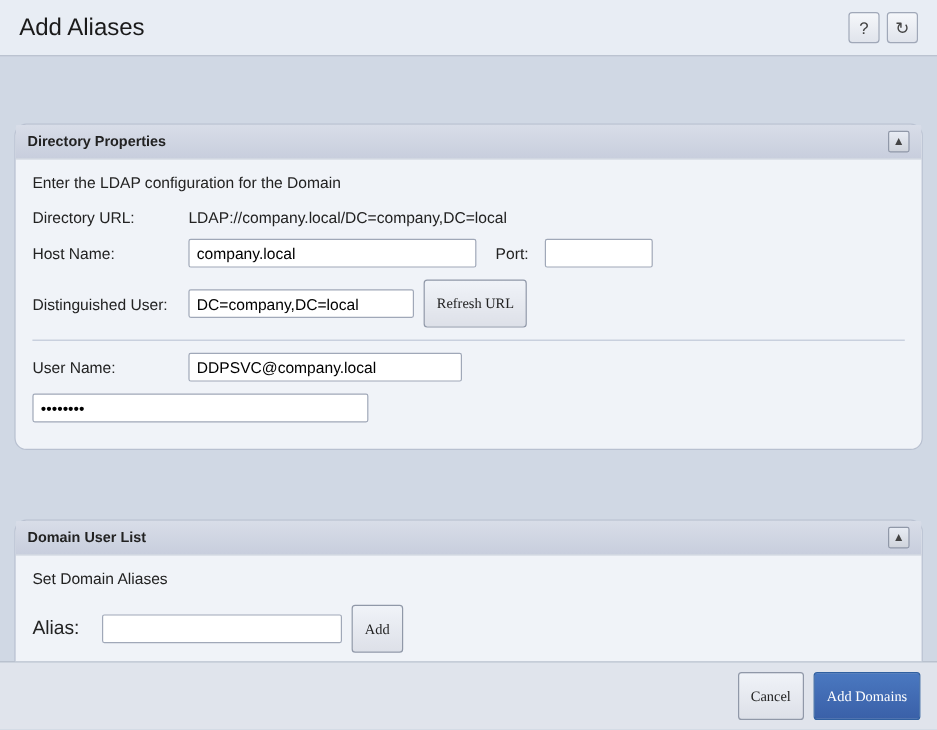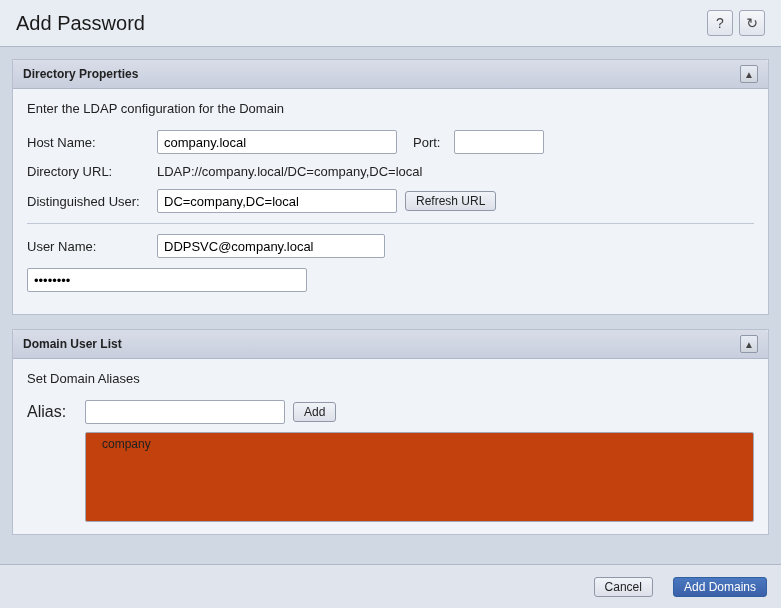--- a/index.html
+++ b/index.html
@@ -55,21 +55,22 @@
       padding: 12px 12px 12px 12px;
       overflow-y: auto;
       display: flex;
       flex-direction: column;
       gap: 14px;
     }
 
     .panel {
       background: #f0f3f8;
       border: 1px solid #b8c0d0;
-      border-radius: 0;
+      border-radius: 10px;
+      margin-top: 44px;
     }
 
     .panel-header {
       background: linear-gradient(to bottom, #d8dde8, #c8cedd);
       border-bottom: 1px solid #b0b8c8;
       padding: 5px 10px;
       display: flex;
       align-items: center;
       justify-content: space-between;
       border-radius: 2px 2px 0 0;
@@ -151,27 +152,27 @@
       width: 90px;
     }
 
     .distinguished-row {
       display: flex;
       align-items: center;
       gap: 8px;
     }
 
     .btn {
-      height: 20px;
+      height: 40px;
       padding: 0 10px;
       border: 1px solid #9098a8;
       border-radius: 3px;
       background: linear-gradient(to bottom, #f0f3f8, #dde0e8);
       font-size: 12px;
-      font-family: Liberation Sans, sans-serif;
+      font-family: Liberation Serif, serif;
       cursor: pointer;
       color: #222;
       white-space: nowrap;
     }
 
     .btn-primary {
       background: linear-gradient(to bottom, #4a78c0, #3a60a8);
       color: white;
       border-color: #3060a0;
     }
@@ -210,71 +211,71 @@
       margin-left: 58px;
       width: calc(100% - 58px);
     }
 
     .footer-bar {
       background: #e0e4ec;
       border-top: 1px solid #b0b8c8;
       padding: 8px 14px;
       display: flex;
       justify-content: flex-end;
-      gap: 20px;
+      gap: 8px;
       min-height: 44px;
       align-items: center;
     }
 
     .scrollbar-area {
       position: relative;
       flex: 1;
       overflow: hidden;
     }
   </style>
 </head>
 <body>
 
 <div class="title-bar">
-  <h1>Add Password</h1>
+  <h1>Add Aliases</h1>
   <div class="title-icons">
     <div class="icon-btn">?</div>
     <div class="icon-btn">↻</div>
   </div>
 </div>
 
 <div class="scrollbar-area">
   <div class="main-content">
 
     <div class="panel">
       <div class="panel-header">
         <span class="panel-header-title">Directory Properties</span>
         <div class="panel-collapse-btn">▲</div>
       </div>
       <div class="panel-body">
         <div class="panel-description">Enter the LDAP configuration for the Domain</div>
 
         <div class="form-row">
+          <span class="form-label">Directory URL:</span>
+          <span class="form-value">LDAP://company.local/DC=company,DC=local</span>
+        </div>
+
+        <div class="form-row">
           <span class="form-label">Host Name:</span>
           <div class="hostname-row">
             <input class="form-input" style="width: 240px;" type="text" value="company.local">
             <span class="port-label">Port:</span>
             <input class="form-input port-input" type="text" value="" style="">
           </div>
         </div>
 
         <div class="form-row">
-          <span class="form-label">Directory URL:</span>
-          <span class="form-value">LDAP://company.local/DC=company,DC=local</span>
-        </div>
-
-        <div class="form-row">
           <span class="form-label">Distinguished User:</span>
           <div class="distinguished-row">
-            <input class="form-input" style="width: 240px;" type="text" value="DC=company,DC=local">
+            <input class="form-input" style="width: 188px;" type="text" value="DC=company,DC=local">
             <button class="btn">Refresh URL</button>
           </div>
         </div>
 
         <hr class="divider">
 
         <div class="form-row">
           <span class="form-label">User Name:</span>
           <input class="form-input" style="width: 228px;" type="text" value="DDPSVC@company.local">
         </div>

